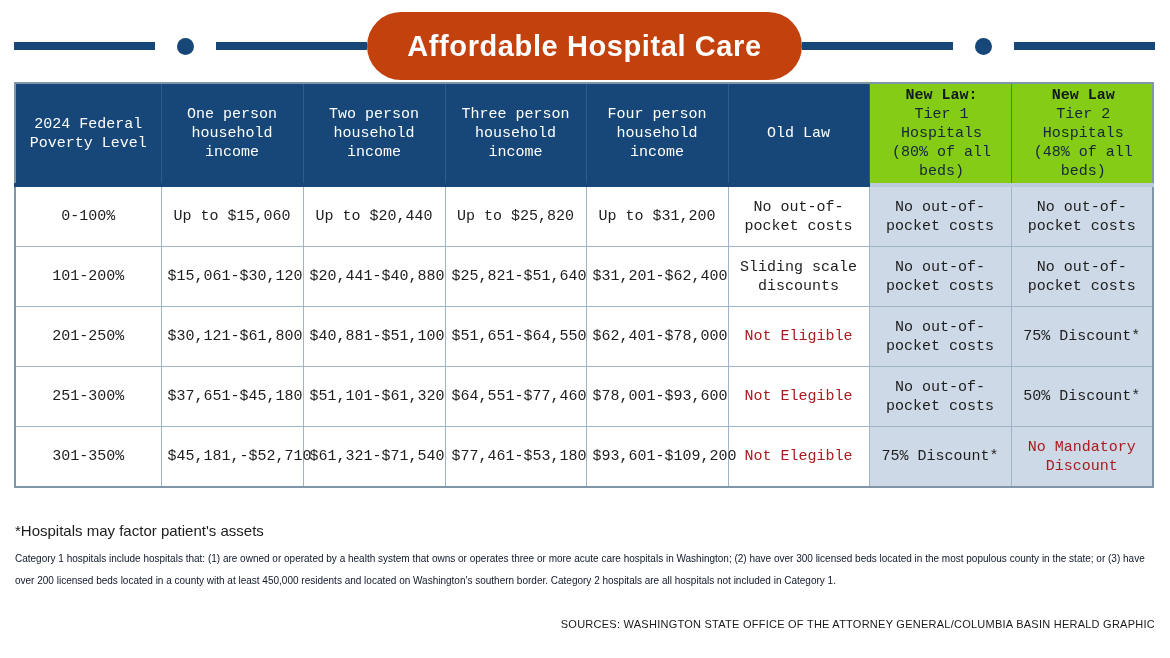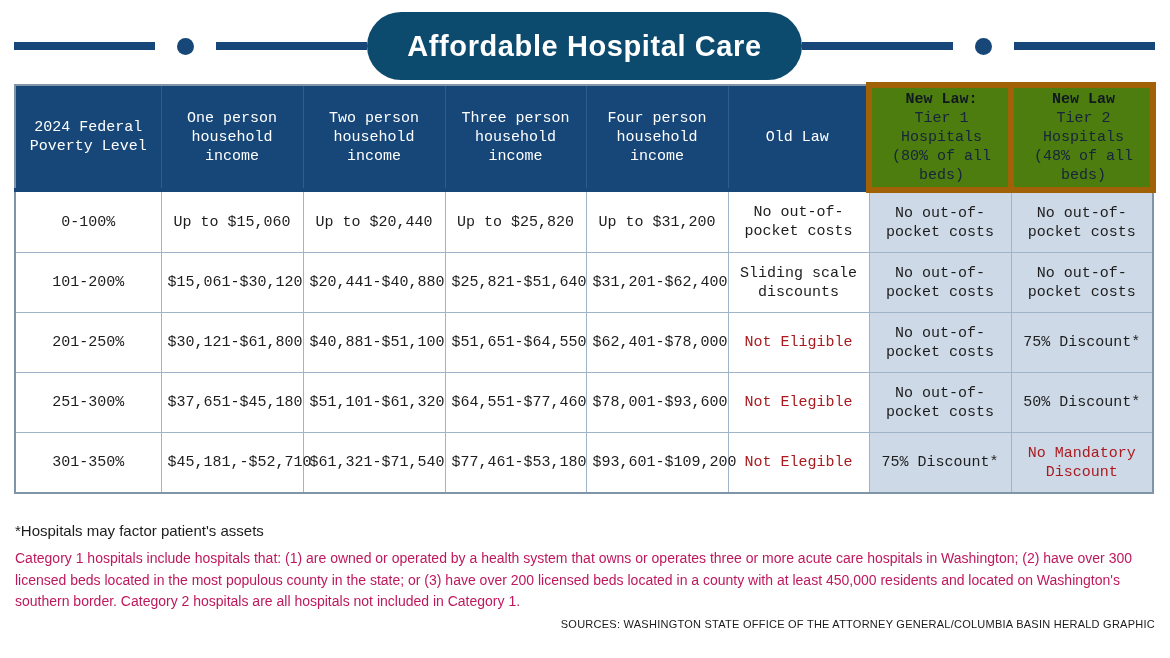--- a/index.html
+++ b/index.html
@@ -7,42 +7,42 @@
     width:1170px;height:658px;background:#ffffff;position:relative;overflow:hidden;
     font-family:"Liberation Sans", sans-serif;
   }
   
   .titlebar{position:absolute;left:14px;top:12px;width:1141px;height:68px;display:flex;align-items:center;}
   .tline{height:8px;background:#164778;flex:none;}
   .tline.fixed{width:141px;}
   .tline.grow{flex:1;}
   .tdot{width:17px;height:17px;border-radius:50%;background:#164778;margin:0 22px;flex:none;}
   .pill{
-    flex:none;height:68px;line-height:68px;border-radius:34px;background:#0c4a6e;
+    flex:none;height:68px;line-height:68px;border-radius:34px;background:#c2410c;
     color:#ffffff;padding:0 40px;font-size:29px;font-weight:700;letter-spacing:.6px;
     text-align:center;white-space:nowrap;
   }
   
   table.main{
     position:absolute;left:14px;top:82px;width:1139px;
     border-collapse:collapse;table-layout:fixed;border:2px solid #8096A8;font-family:Liberation Mono, monospace;
   }
   th,td{text-align:center;vertical-align:middle;font-size:15px;line-height:19px;padding:2px 6px;}
   th{height:59px;}
   th.dark{background:#164778;color:#ffffff;font-weight:400;border:1px solid #2c5c90;}
-  th.lth{background:#4d7c0f;color:#16253c;font-weight:400;border:6px solid #a16207;padding-left:9px;}
+  th.lth{background:#84cc16;color:#16253c;font-weight:400;border:1px solid #a16207;padding-left:9px;}
   .th-bold{font-weight:700;color:#101820;}
   td{height:55px;background:#ffffff;color:#1d1d1d;border:1px solid #9FB4C7;}
   td.lt{background:#CDD9E6;}
   td.red{color:#AB1A1F;}
   tbody tr:first-child td{border-top:4px solid #164778;}
   tbody tr:first-child td.lt{border-top:4px solid #bccbdc;}
   
   .footnote{position:absolute;left:15px;top:522px;font-size:15px;color:#1d1d1d;}
-  .category{position:absolute;left:15px;top:548px;width:1143px;font-size:14px;line-height:21.5px;color:#be185d;}
+  .category{position:absolute;left:15px;top:548px;width:1143px;font-size:10px;line-height:21.5px;color:#0f172a;}
   .sources{position:absolute;right:15px;top:618px;font-size:11px;letter-spacing:.25px;color:#1a1a1a;}
 </style>
 </head>
 <body>
 
 <div class="titlebar">
   <div class="tline fixed"></div>
   <div class="tdot"></div>
   <div class="tline grow"></div>
   <div class="pill">

